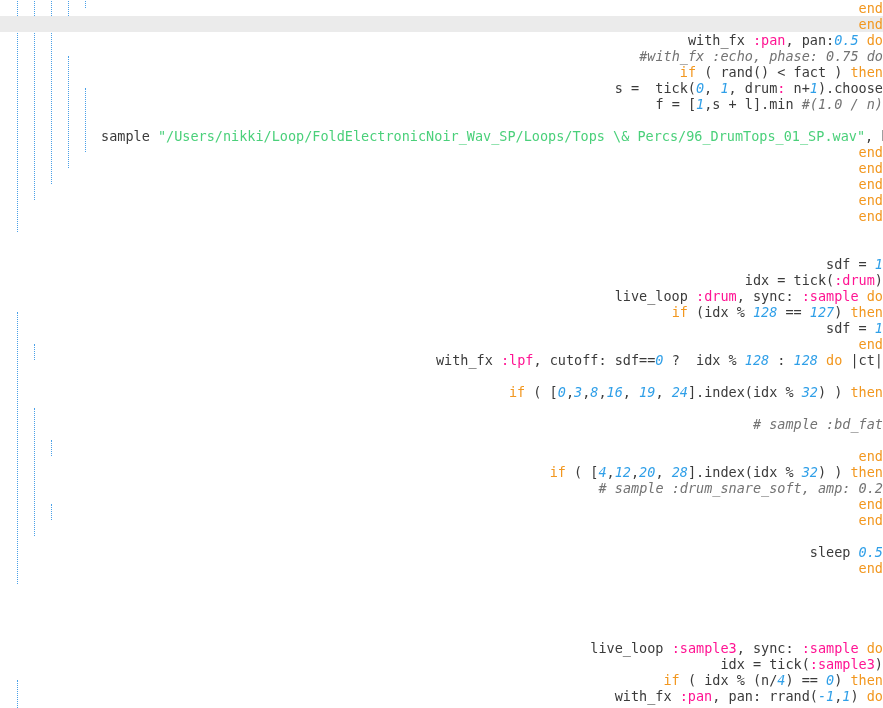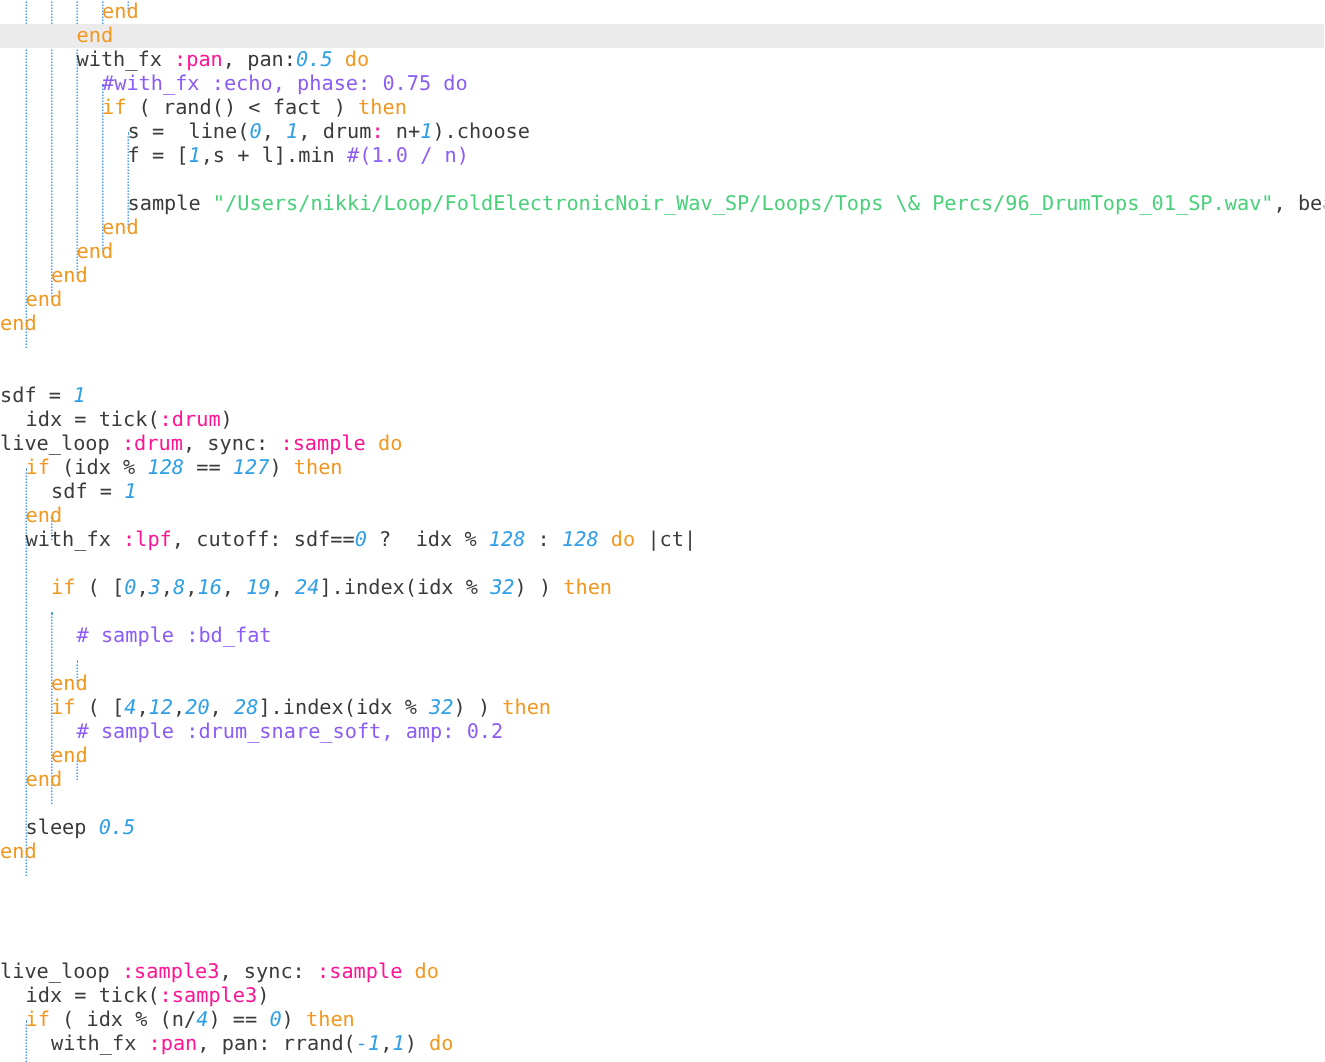--- a/index.html
+++ b/index.html
@@ -36,32 +36,33 @@
   }
   #code {
     position: relative;
     z-index: 2;
   }
   .line {
     position: relative;
     height: 16px;
     line-height: 16px;
     white-space: pre;
-    padding-left: 0;
+    padding-left: 16px;
     box-sizing: border-box;
+    text-align: right;
   }
   .line.current {
     background: #ebebeb;
   }
   
   .kw  { color: #f2971f; }      
   .sym { color: #ff1493; }      
   .num { color: #2f9fe8; font-style: italic; }      
   .str { color: #4ad07a; }      
-  .cmt { color: #8b5cf6; }  
+  .cmt { color: #737373; font-style: italic; }  
   .pln { color: #3b3b3b; }      
 </style>
 </head>
 <body>
 
 <div id="editor">
   <div id="guides">
       <div class="guide" style="left: 17px; top: -8px; height: 240px;"></div>
       <div class="guide" style="left: 17px; top: 312px; height: 272px;"></div>
       <div class="guide" style="left: 17px; top: 680px; height: 64px;"></div>
@@ -75,21 +76,21 @@
       <div class="guide" style="left: 68px; top: 56px; height: 112px;"></div>
       <div class="guide" style="left: 85px; top: -8px; height: 16px;"></div>
       <div class="guide" style="left: 85px; top: 88px; height: 64px;"></div>
     </div>
   <div id="code">
       <div class="line"><span style="display: inline-block; width: 68px;"></span><span class="kw">end</span></div>
       <div class="line current"><span style="display: inline-block; width: 51px;"></span><span class="kw">end</span></div>
       <div class="line"><span style="display: inline-block; width: 51px;"></span><span class="pln">with_fx </span><span class="sym">:pan</span><span class="pln">, pan:</span><span class="num">0.5</span><span class="pln"> </span><span class="kw">do</span></div>
       <div class="line"><span style="display: inline-block; width: 68px;"></span><span class="cmt">#with_fx :echo, phase: 0.75 do</span></div>
       <div class="line"><span style="display: inline-block; width: 68px;"></span><span class="kw">if</span><span class="pln"> ( rand() &lt; fact ) </span><span class="kw">then</span></div>
-      <div class="line"><span style="display: inline-block; width: 85px;"></span><span class="pln">s =  line(</span><span class="num">0</span><span class="pln">, </span><span class="num">1</span><span class="pln">, drum</span><span class="sym">:</span><span class="pln"> n+</span><span class="num">1</span><span class="pln">).choose</span></div>
+      <div class="line"><span style="display: inline-block; width: 85px;"></span><span class="pln">s =  tick(</span><span class="num">0</span><span class="pln">, </span><span class="num">1</span><span class="pln">, drum</span><span class="sym">:</span><span class="pln"> n+</span><span class="num">1</span><span class="pln">).choose</span></div>
       <div class="line"><span style="display: inline-block; width: 85px;"></span><span class="pln">f = [</span><span class="num">1</span><span class="pln">,s + l].min </span><span class="cmt">#(1.0 / n)</span></div>
       <div class="line"><span style="display: inline-block; width: 0px;"></span></div>
       <div class="line"><span style="display: inline-block; width: 85px;"></span><span class="pln">sample </span><span class="str">"/Users/nikki/Loop/FoldElectronicNoir_Wav_SP/Loops/Tops \&amp; Percs/96_DrumTops_01_SP.wav"</span><span class="pln">, beat_</span></div>
       <div class="line"><span style="display: inline-block; width: 68px;"></span><span class="kw">end</span></div>
       <div class="line"><span style="display: inline-block; width: 51px;"></span><span class="kw">end</span></div>
       <div class="line"><span style="display: inline-block; width: 34px;"></span><span class="kw">end</span></div>
       <div class="line"><span style="display: inline-block; width: 17px;"></span><span class="kw">end</span></div>
       <div class="line"><span style="display: inline-block; width: 0px;"></span><span class="kw">end</span></div>
       <div class="line"><span style="display: inline-block; width: 0px;"></span></div>
       <div class="line"><span style="display: inline-block; width: 0px;"></span></div>

